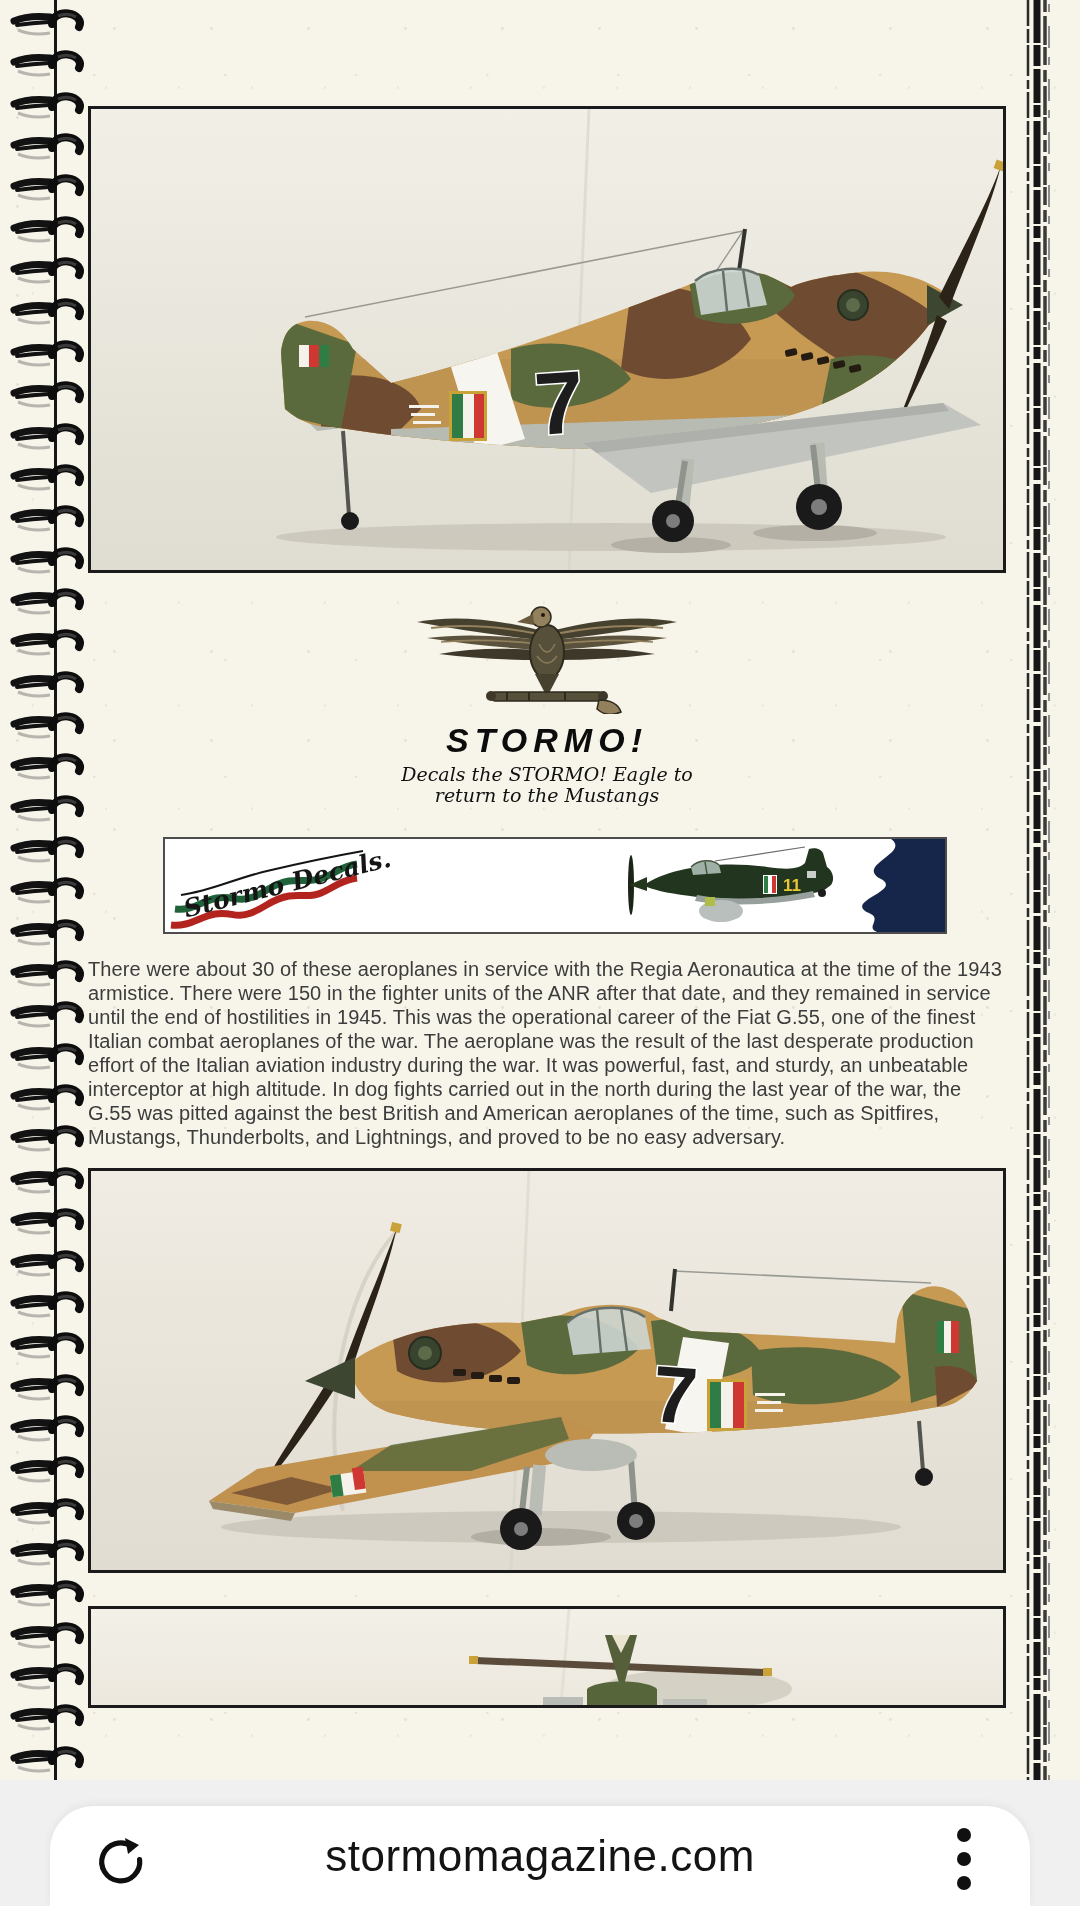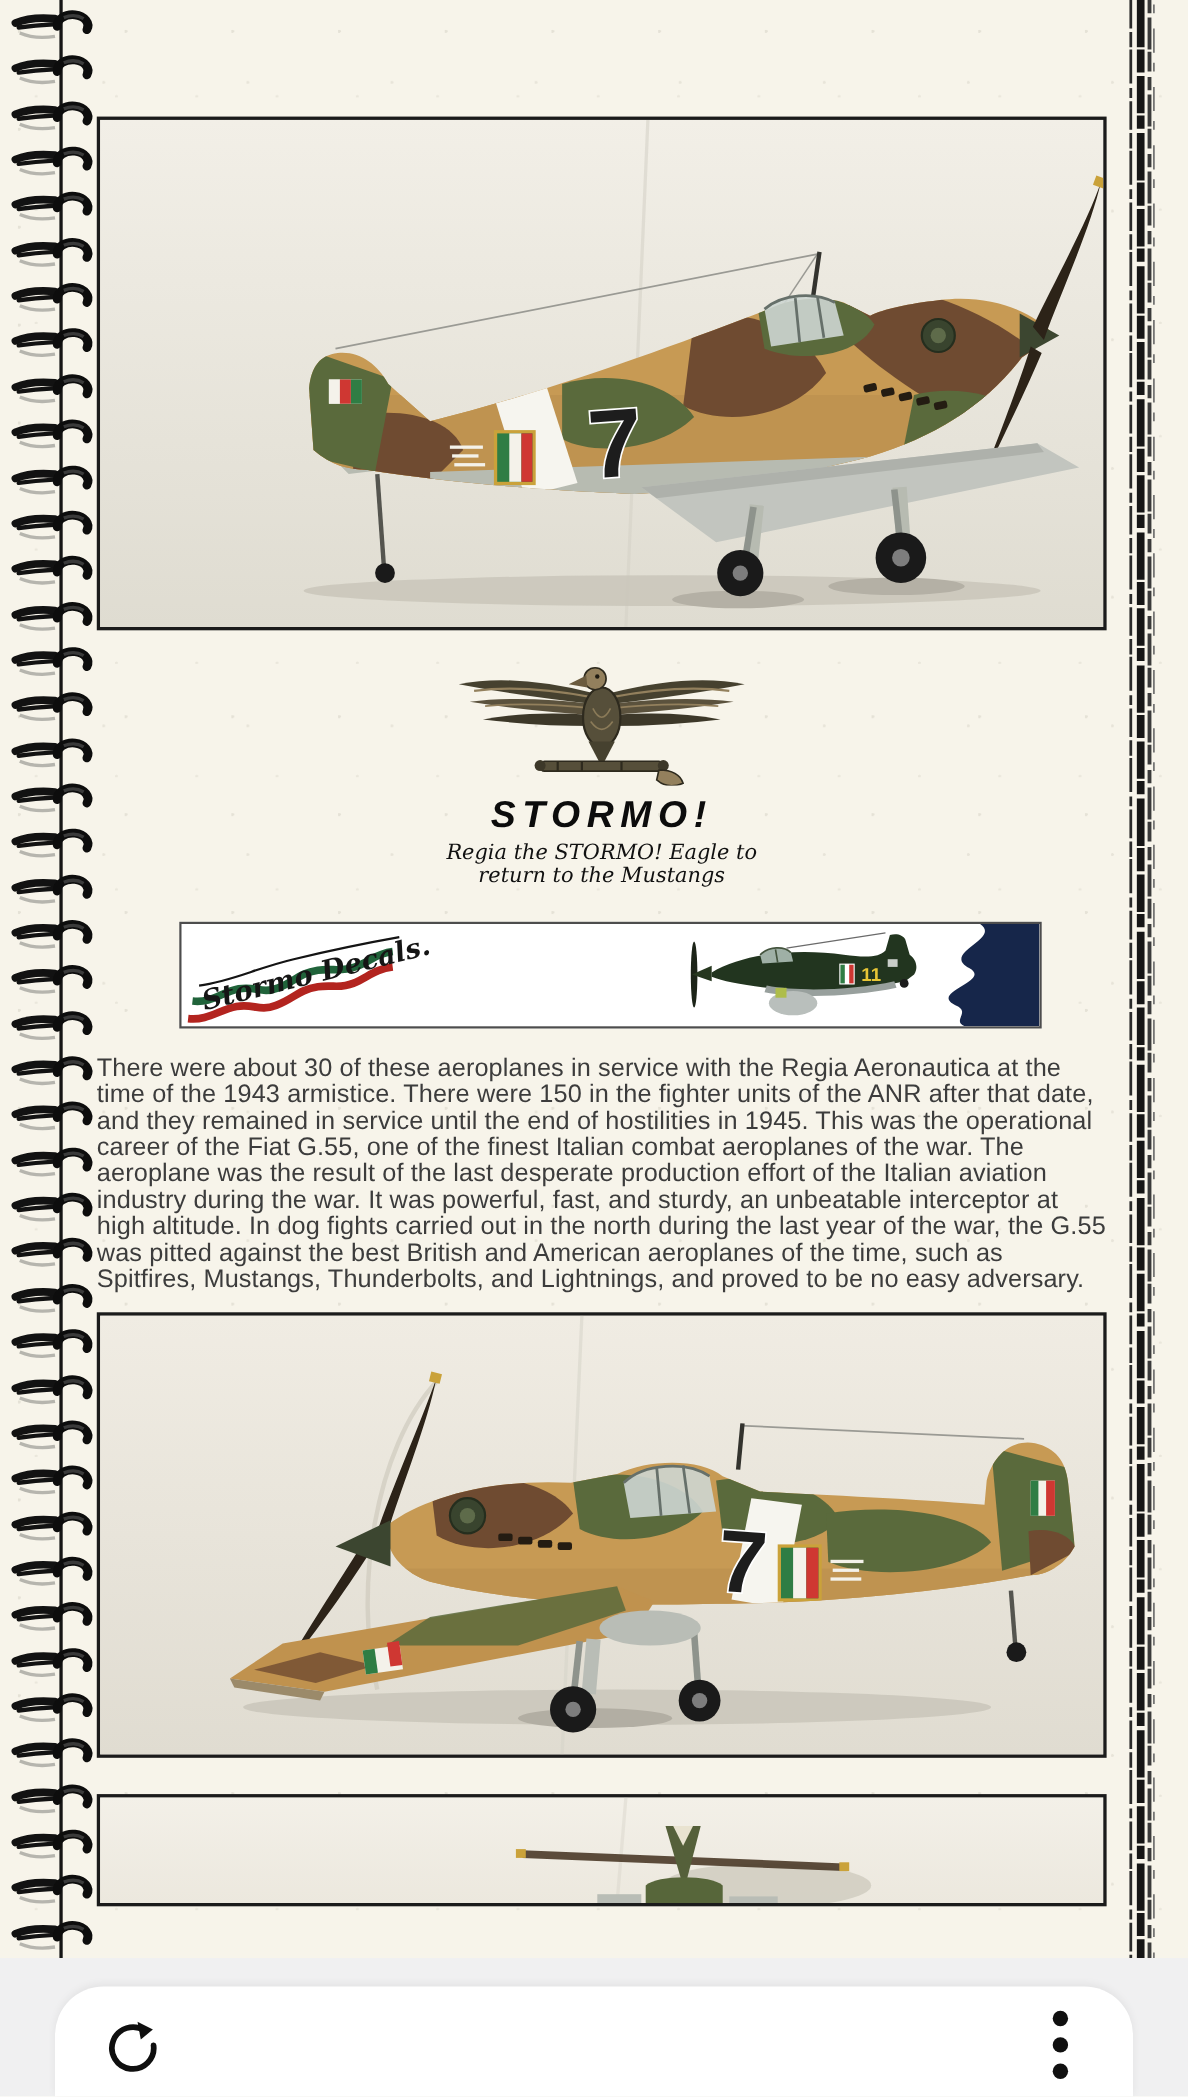--- a/index.html
+++ b/index.html
@@ -40,21 +40,21 @@
 
   .decal-banner { position:relative; margin:31px 0 0 75px; width:784px; height:97px;
                   background:#ffffff; border:2px solid #4d4d4d; overflow:hidden; }
   .decal-script { position:absolute; left:16px; top:30px; transform:rotate(-14deg);
                   font-family:"DejaVu Serif", serif; font-style:italic; font-weight:700;
                   font-size:25px; color:#151515; white-space:nowrap; }
   .decal-ribbons { position:absolute; left:0; top:0; }
   .decal-plane { position:absolute; left:452px; top:2px; }
   .decal-navy { position:absolute; right:0; top:0; }
 
-  .article-text { margin-top:23px; width:918px; font-size:23px; line-height:24px;
+  .article-text { margin-top:23px; width:918px; font-size:20px; line-height:24px;
                   color:#3c3c3c; letter-spacing:.1px; }
 
   
   .chrome { position:absolute; left:0; bottom:0; width:1080px; height:126px; background:#f0f0f1; }
   .url-pill { position:absolute; left:50px; bottom:0; width:980px; height:100px;
               background:#ffffff; border-radius:44px 44px 0 0;
               box-shadow:0 -2px 8px rgba(0,0,0,.06);
               display:flex; align-items:center; }
   .reload-btn { position:absolute; left:42px; top:24px; width:58px; height:58px;
                 display:flex; align-items:center; justify-content:center; }
@@ -591,21 +591,21 @@
           <line x1="122" y1="92" x2="122" y2="101" stroke="#2e2a1e" stroke-width="2"></line>
           <line x1="158" y1="92" x2="158" y2="101" stroke="#2e2a1e" stroke-width="2"></line>
           <circle cx="84" cy="96" r="5" fill="#3d3829"></circle>
             <circle cx="196" cy="96" r="5" fill="#3d3829"></circle>
 
           <path d="M192,100 q18 0 22 12 q-14 6 -24 -3 z" fill="#93805d" stroke="#2e2a1e" stroke-width="1.5"></path>
         </svg>
       </a>
       <div class="stormo-heading">STORMO!</div>
       <div class="stormo-caption">
-        <span>Regia the STORMO! Eagle to</span><br>
+        <span>Decals the STORMO! Eagle to</span><br>
         <span>return to the Mustangs</span>
       </div>
     </div>
 
     <div class="decal-banner">
       <svg class="decal-ribbons" width="260" height="93" viewBox="0 0 260 93">
         <path d="M10,70 c18,2 26,-8 42,-11 c16,-3 20,5 36,-1 c16,-6 18,-13 36,-16 c14,-2 20,2 34,-3 c14,-5 18,-12 34,-14" stroke="#20633a" stroke-width="7" fill="none"></path>
         <path d="M6,86 c18,2 28,-8 44,-11 c16,-3 20,5 36,-1 c16,-6 20,-14 38,-17 c14,-2 20,2 32,-3 c14,-6 20,-13 36,-15" stroke="#b3241f" stroke-width="7" fill="none"></path>
         <path d="M16,56 c30,-4 52,-16 86,-24 c34,-8 62,-14 96,-20" stroke="#141414" stroke-width="2" fill="none"></path>
       </svg>
@@ -758,19 +758,20 @@
 </div>
 
 <div class="chrome">
   <div class="url-pill">
     <div class="reload-btn">
       <svg width="52" height="52" viewBox="0 0 52 52">
         <path d="M36.5 13.2 A 19 19 0 1 0 44.6 26.5" fill="none" stroke="#0f0f0f" stroke-width="5.2" stroke-linecap="round"></path>
         <polygon points="30,5 44,12 33,21" fill="#0f0f0f"></polygon>
       </svg>
     </div>
+    <div class="url-text">stormomagazine.com</div>
     <div class="kebab">
       <div class="dot"></div>
       <div class="dot"></div>
       <div class="dot"></div>
     </div>
   </div>
 </div>
 
 </body></html>

